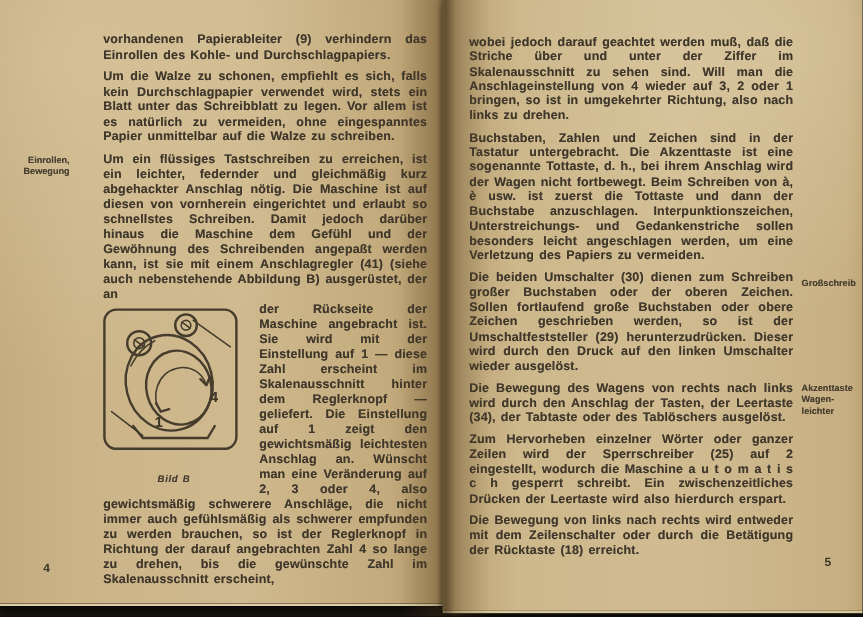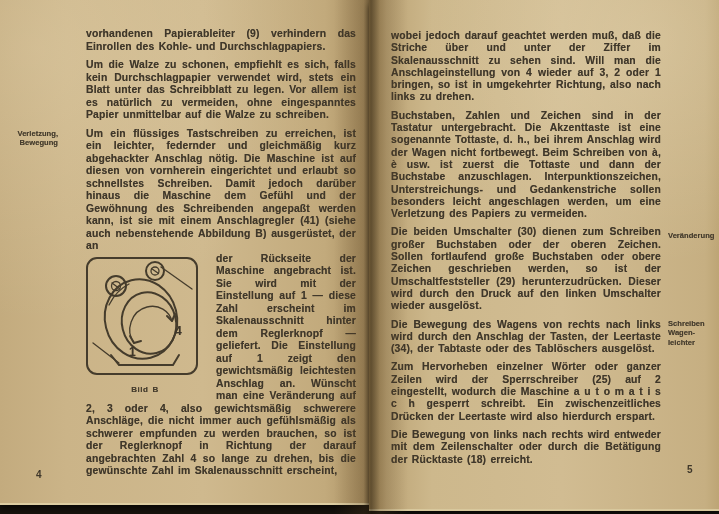--- a/index.html
+++ b/index.html
@@ -33,36 +33,36 @@
   .mn-left{left:2px;top:129px;width:56px;text-align:right;}
   .mn-right{left:299px;width:54px;text-align:left;}
   .mn-1{top:231px;} .mn-2{top:319px;}
   .page-num{position:absolute;font-weight:700;font-size:10px;color:#3f372a;}
   .pn-left{left:36px;top:469px;}
   .pn-right{left:318px;top:464px;}
   
   .figureB{float:left;width:118px;margin:4px 12px 2px 0;text-align:center;}
   .figframe{width:112px;height:118px;border:2.5px solid #453c2c;border-radius:11px;
             box-sizing:border-box;overflow:hidden;}
-  .figureB figcaption{font-size:8px;font-weight:700;color:#453c2d;margin-top:9px;letter-spacing:0.5px;}
+  .figureB figcaption{font-size:8px;font-weight:700;color:#453c2d;margin-top:19px;letter-spacing:0.5px;font-style:italic;}
   .wrapblock{overflow:visible;}
   .wrapblock::after{content:"";display:block;clear:both;}
   svg .ln{stroke:#453c2c;fill:none;stroke-width:2;stroke-linecap:round;}
   svg .thin{stroke:#453c2c;fill:none;stroke-width:1.3;stroke-linecap:round;}
   svg text{font-family:"Liberation Sans",sans-serif;font-weight:700;fill:#3f372a;}
 </style>
 </head>
 <body>
 
 <div class="stage">
 
   <div class="page page-left">
 
     <div class="margin-note mn-left">
-      <span>Verletzung,</span><br>
+      <span>Einrollen,</span><br>
       <span>Bewegung</span>
     </div>
 
     <div class="col col-left">
       <p>vorhandenen Papierableiter (9) verhindern das Einrollen des Kohle- und Durchschlagpapiers.</p>
       <p>Um die Walze zu schonen, empfiehlt es sich, falls kein Durchschlagpapier verwendet wird, stets ein Blatt unter das Schreibblatt zu legen. Vor allem ist es natürlich zu vermeiden, ohne eingespanntes Papier unmittelbar auf die Walze zu schreiben.</p>
       <p class="nogap">Um ein flüssiges Tastschreiben zu erreichen, ist ein leichter, federnder und gleichmäßig kurz abgehackter Anschlag nötig. Die Maschine ist auf diesen von vornherein eingerichtet und erlaubt so schnellstes Schreiben. Damit jedoch darüber hinaus die Maschine dem Gefühl und der Gewöhnung des Schreibenden angepaßt werden kann, ist sie mit einem Anschlagregler (41) (siehe auch nebenstehende Abbildung B) ausgerüstet, der an</p>
 
       <div class="wrapblock">
         <figure class="figureB">
@@ -108,24 +108,24 @@
     <div class="col col-right">
       <p>wobei jedoch darauf geachtet werden muß, daß die Striche über und unter der Ziffer im Skalenausschnitt zu sehen sind. Will man die Anschlageinstellung von 4 wieder auf 3, 2 oder 1 bringen, so ist in umgekehrter Richtung, also nach links zu drehen.</p>
       <p>Buchstaben, Zahlen und Zeichen sind in der Tastatur untergebracht. Die Akzenttaste ist eine sogenannte Tottaste, d. h., bei ihrem Anschlag wird der Wagen nicht fortbewegt. Beim Schreiben von à, è usw. ist zuerst die Tottaste und dann der Buchstabe anzuschlagen. Interpunktionszeichen, Unterstreichungs- und Gedankenstriche sollen besonders leicht angeschlagen werden, um eine Verletzung des Papiers zu vermeiden.</p>
       <p>Die beiden Umschalter (30) dienen zum Schreiben großer Buchstaben oder der oberen Zeichen. Sollen fortlaufend große Buchstaben oder obere Zeichen geschrieben werden, so ist der Umschaltfeststeller (29) herunterzudrücken. Dieser wird durch den Druck auf den linken Umschalter wieder ausgelöst.</p>
       <p>Die Bewegung des Wagens von rechts nach links wird durch den Anschlag der Tasten, der Leertaste (34), der Tabtaste oder des Tablöschers ausgelöst.</p>
       <p>Zum Hervorheben einzelner Wörter oder ganzer Zeilen wird der Sperrschreiber (25) auf 2 eingestellt, wodurch die Maschine a u t o m a t i s c h gesperrt schreibt. Ein zwischenzeitliches Drücken der Leertaste wird also hierdurch erspart.</p>
       <p>Die Bewegung von links nach rechts wird entweder mit dem Zeilenschalter oder durch die Betätigung der Rücktaste (18) erreicht.</p>
     </div>
 
     <div class="margin-note mn-right mn-1">
-      <span>Veränderung</span>
+      <span>Großschreib</span>
     </div>
     <div class="margin-note mn-right mn-2">
-      <span>Schreiben</span><br>
+      <span>Akzenttaste</span><br>
       <span>Wagen-</span><br>
       <span>leichter</span>
     </div>
 
     <div class="page-num pn-right">5</div>
   </div>
 
   <div class="gutter-shadow"></div>
 </div>
 

